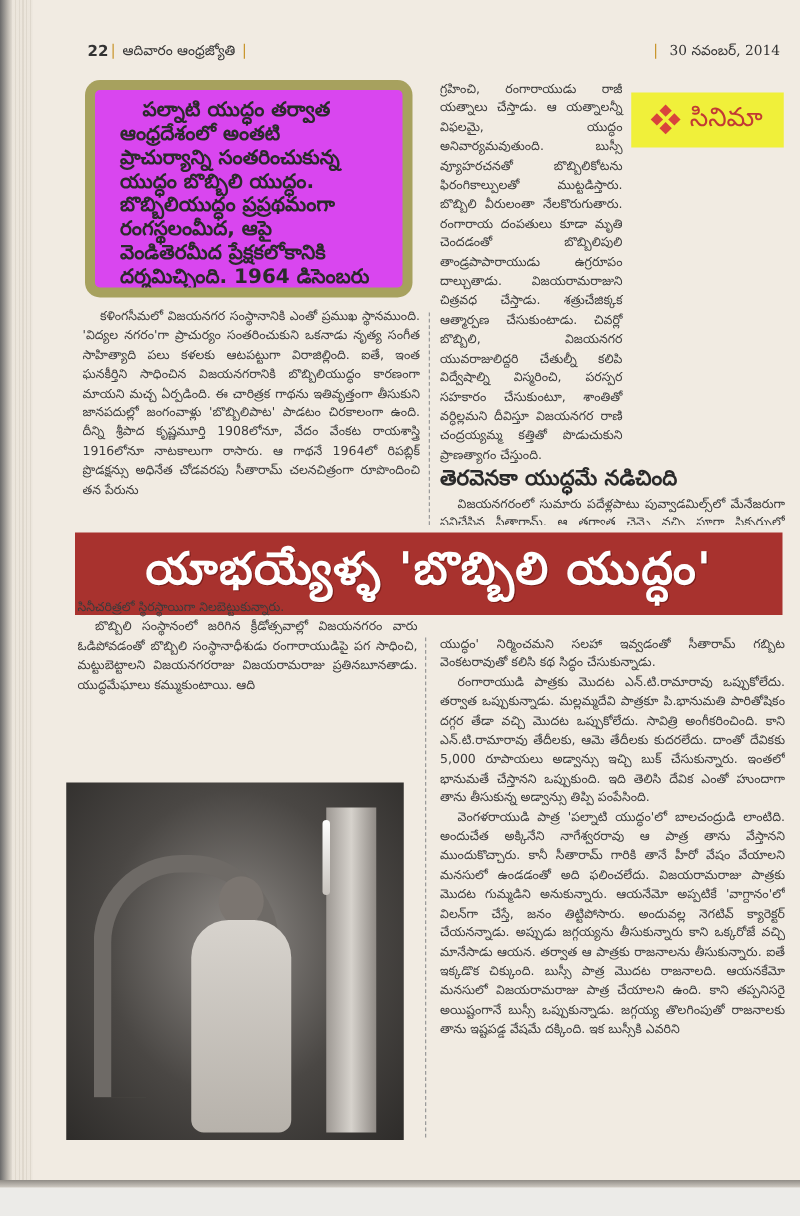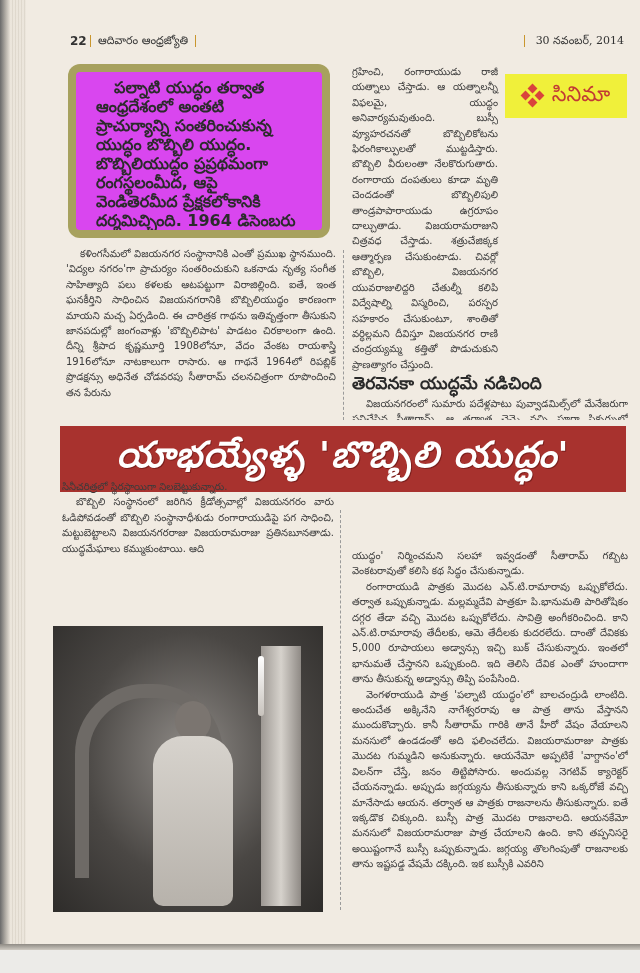--- a/index.html
+++ b/index.html
@@ -16,21 +16,21 @@
   .intro-box{position:absolute;left:68px;top:64px;width:262px;height:174px;background:#a7a15e;border-radius:12px;}
   .intro-inner{position:absolute;left:8px;top:8px;right:8px;bottom:8px;background:#d946ef;border-radius:4px;padding:6px 20px;box-sizing:border-box;font-size:16px;line-height:19px;font-weight:bold;color:#2b2b2b;text-indent:18px;overflow:hidden;}
   .col{position:absolute;font-size:10px;line-height:15.4px;color:#3b3b3b;text-align:justify;overflow:hidden;}
   .col p{margin:0;text-indent:14px;}
   .col h3{margin:4px 0 4px 0;font-size:17px;font-weight:bold;color:#2a2a2a;text-indent:0;}
   .cinema-badge{position:absolute;left:505px;top:74px;width:122px;height:44px;background:#f0f03a;display:flex;align-items:center;justify-content:center;gap:8px;}
   .diamond-grp{position:relative;width:22px;height:22px;}
   .dm{position:absolute;width:7px;height:7px;background:#d9433c;transform:rotate(45deg);}
   .cinema-label{font-size:21px;color:#c23a34;font-family:"DejaVu Sans",sans-serif;}
   .rule-v{position:absolute;width:0;border-left:1px dashed #9a9a9a;}
-  .banner{position:absolute;left:60px;top:426px;width:566px;height:66px;background:#a8322e;display:flex;align-items:center;justify-content:center;font-style:italic;}
+  .banner{position:absolute;left:60px;top:426px;width:566px;height:66px;background:#a8322e;display:flex;align-items:center;justify-content:center;}
   .banner span{color:#fff;font-size:36px;font-weight:bold;letter-spacing:1px;text-shadow:1px 1px 0 #7a1f1c;}
   .photo{position:absolute;left:53px;top:626px;width:270px;height:286px;background:radial-gradient(ellipse at 50% 45%,#8e8a86 0%,#4a4744 55%,#2e2c2a 100%);overflow:hidden;}
   .arch{position:absolute;left:22px;top:58px;width:120px;height:180px;border:14px solid #6e6a66;border-bottom:none;border-radius:70px 70px 0 0;}
   .pillar{position:absolute;right:22px;top:20px;width:40px;height:260px;background:linear-gradient(90deg,#9d9893,#d6d2cc,#8f8a85);}
   .figure-body{position:absolute;left:100px;top:110px;width:80px;height:170px;background:linear-gradient(#d7d3cd,#b7b2ab);border-radius:30px 30px 10px 10px;}
   .figure-head{position:absolute;left:122px;top:75px;width:36px;height:40px;background:#7b7570;border-radius:50%;}
   .torch{position:absolute;left:205px;top:30px;width:6px;height:60px;background:linear-gradient(#ffffff,#c8c3bd);border-radius:3px;}
 </style>
 </head>
 <body>
@@ -92,18 +92,18 @@
     <div class="arch"></div>
     <div class="pillar"></div>
     <div class="figure-head"></div>
     <div class="figure-body"></div>
     <div class="torch"></div>
   </div>
 
   <div class="rule-v" style="left:340px;top:510px;height:400px;"></div>
 
   <div class="col" style="left:352px;top:508px;width:276px;height:404px;">
-    <p style="text-indent:0;margin-top:40px;">యుద్ధం' నిర్మించమని సలహా ఇవ్వడంతో సీతారామ్ గబ్బిట వెంకటరావుతో కలిసి కథ సిద్ధం చేసుకున్నాడు.</p>
+    <p style="text-indent:0;">యుద్ధం' నిర్మించమని సలహా ఇవ్వడంతో సీతారామ్ గబ్బిట వెంకటరావుతో కలిసి కథ సిద్ధం చేసుకున్నాడు.</p>
     <p>రంగారాయుడి పాత్రకు మొదట ఎన్.టి.రామారావు ఒప్పుకోలేదు. తర్వాత ఒప్పుకున్నాడు. మల్లమ్మదేవి పాత్రకూ పి.భానుమతి పారితోషికం దగ్గర తేడా వచ్చి మొదట ఒప్పుకోలేదు. సావిత్రి అంగీకరించింది. కాని ఎన్.టి.రామారావు తేదీలకు, ఆమె తేదీలకు కుదరలేదు. దాంతో దేవికకు 5,000 రూపాయలు అడ్వాన్సు ఇచ్చి బుక్ చేసుకున్నారు. ఇంతలో భానుమతే చేస్తానని ఒప్పుకుంది. ఇది తెలిసి దేవిక ఎంతో హుందాగా తాను తీసుకున్న అడ్వాన్సు తిప్పి పంపేసింది.</p>
     <p>వెంగళరాయుడి పాత్ర 'పల్నాటి యుద్ధం'లో బాలచంద్రుడి లాంటిది. అందుచేత అక్కినేని నాగేశ్వరరావు ఆ పాత్ర తాను వేస్తానని ముందుకొచ్చారు. కానీ సీతారామ్ గారికి తానే హీరో వేషం వేయాలని మనసులో ఉండడంతో అది ఫలించలేదు. విజయరామరాజు పాత్రకు మొదట గుమ్మడిని అనుకున్నారు. ఆయనేమో అప్పటికే 'వాగ్దానం'లో విలన్‌గా చేస్తే, జనం తిట్టిపోసారు. అందువల్ల నెగటివ్ క్యారెక్టర్ చేయనన్నాడు. అప్పుడు జగ్గయ్యను తీసుకున్నారు కాని ఒక్కరోజే వచ్చి మానేసాడు ఆయన. తర్వాత ఆ పాత్రకు రాజనాలను తీసుకున్నారు. ఐతే ఇక్కడొక చిక్కుంది. బుస్సీ పాత్ర మొదట రాజనాలది. ఆయనకేమో మనసులో విజయరామరాజు పాత్ర చేయాలని ఉంది. కాని తప్పనిసరై అయిష్టంగానే బుస్సీ ఒప్పుకున్నాడు. జగ్గయ్య తొలగింపుతో రాజనాలకు తాను ఇష్టపడ్డ వేషమే దక్కింది. ఇక బుస్సీకి ఎవరిని</p>
   </div>
 </div>
 <div class="bottom-shadow"></div>
 
 </body></html>

